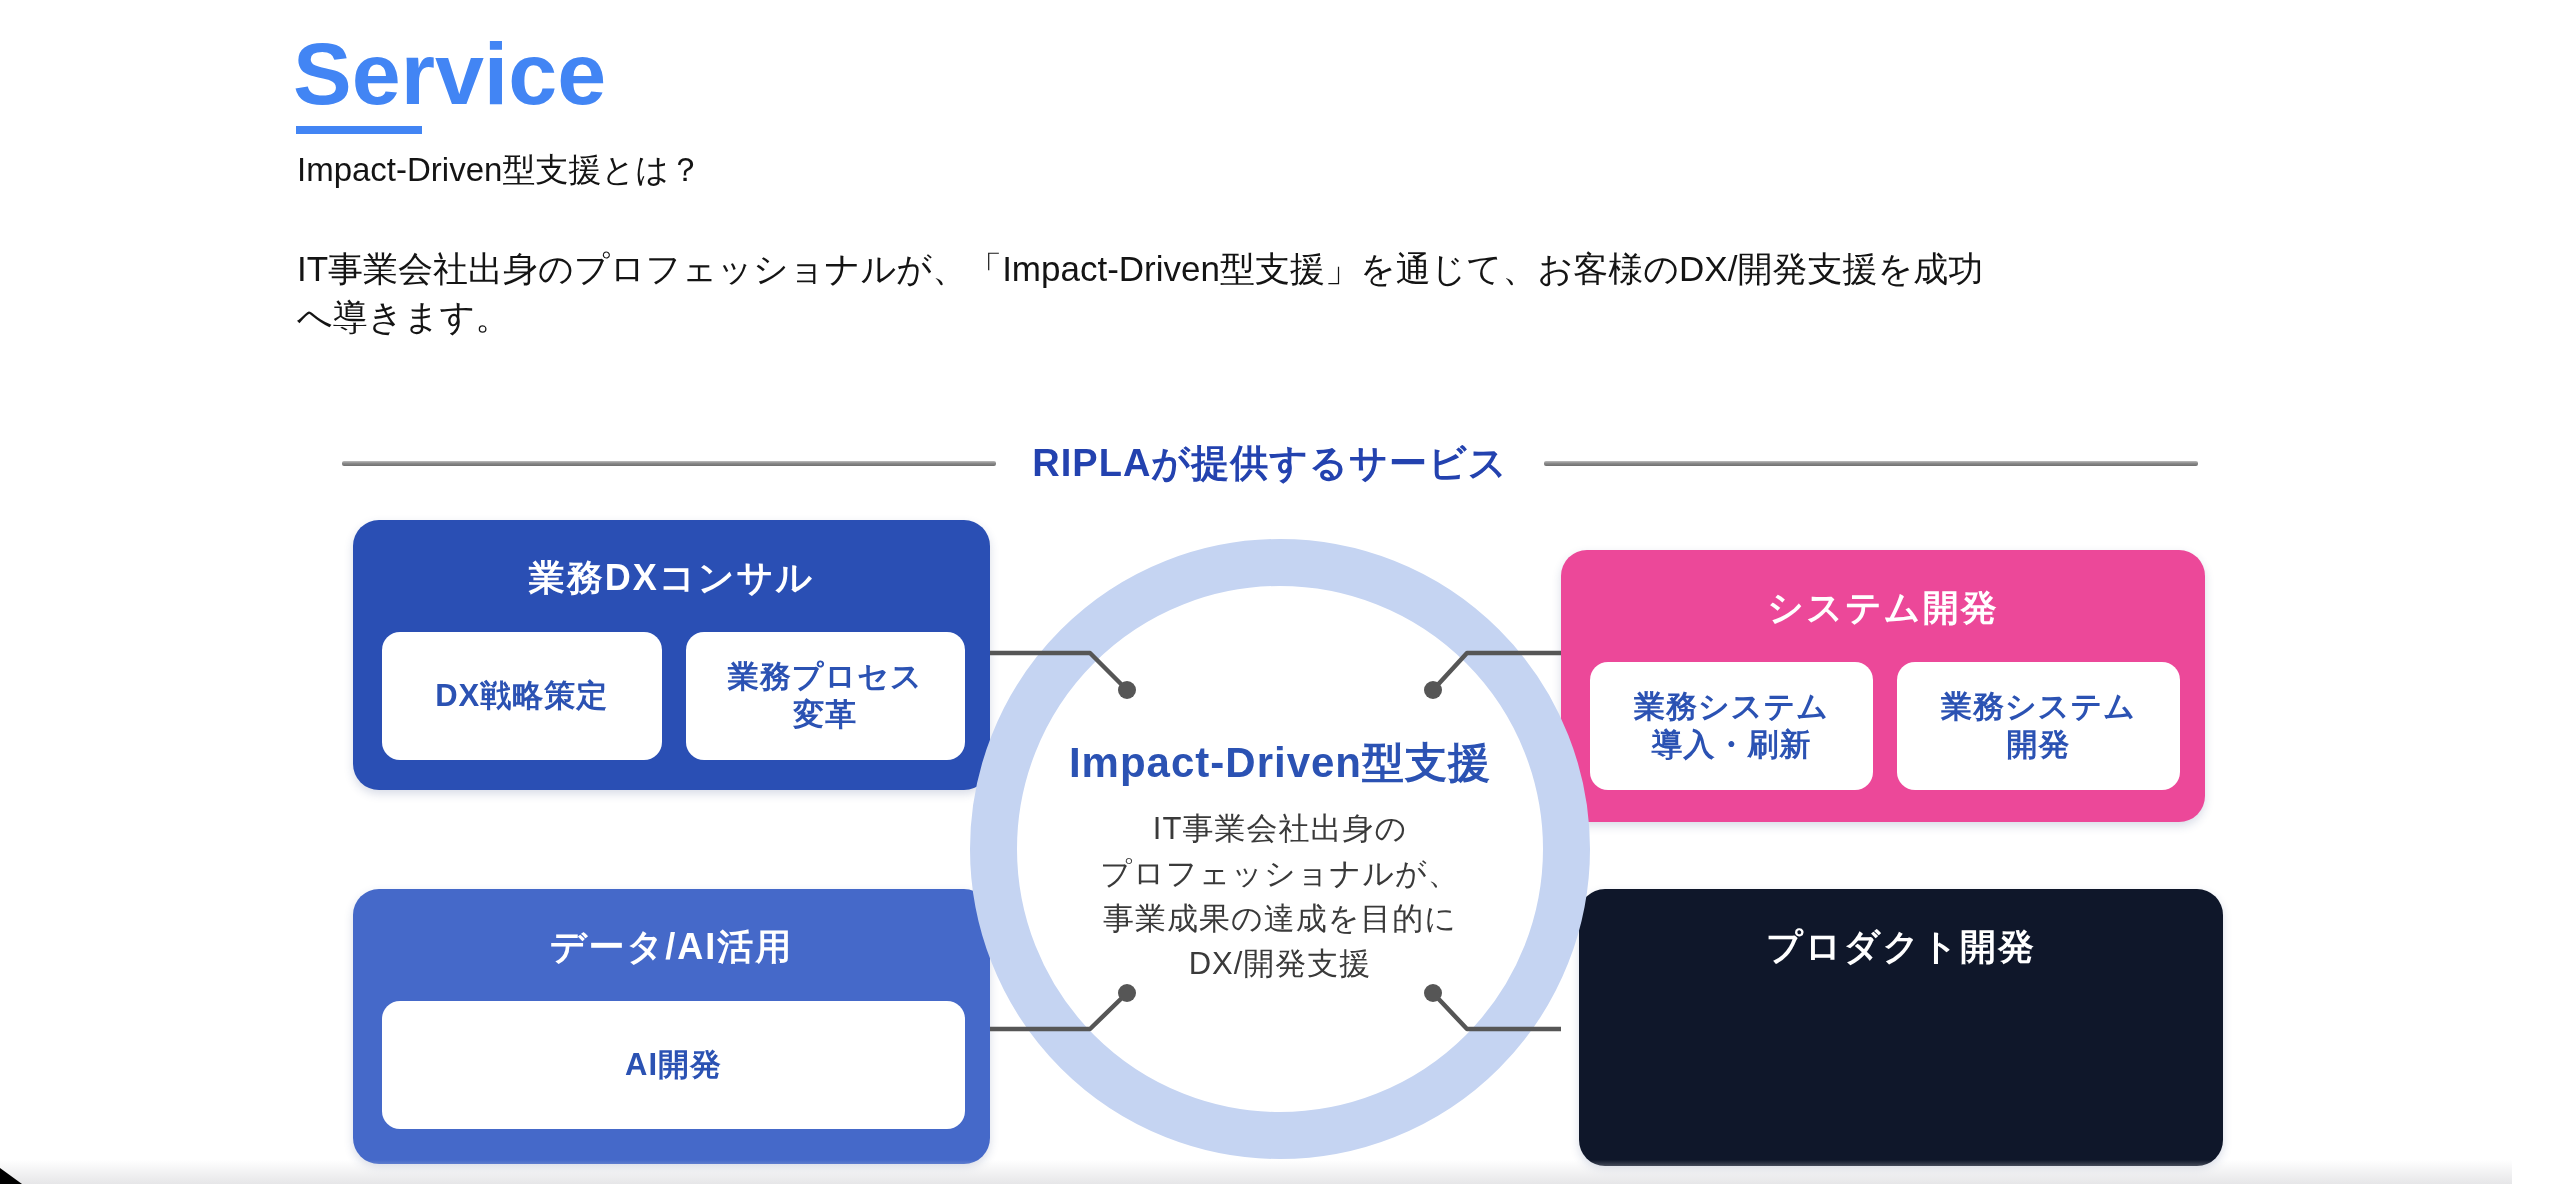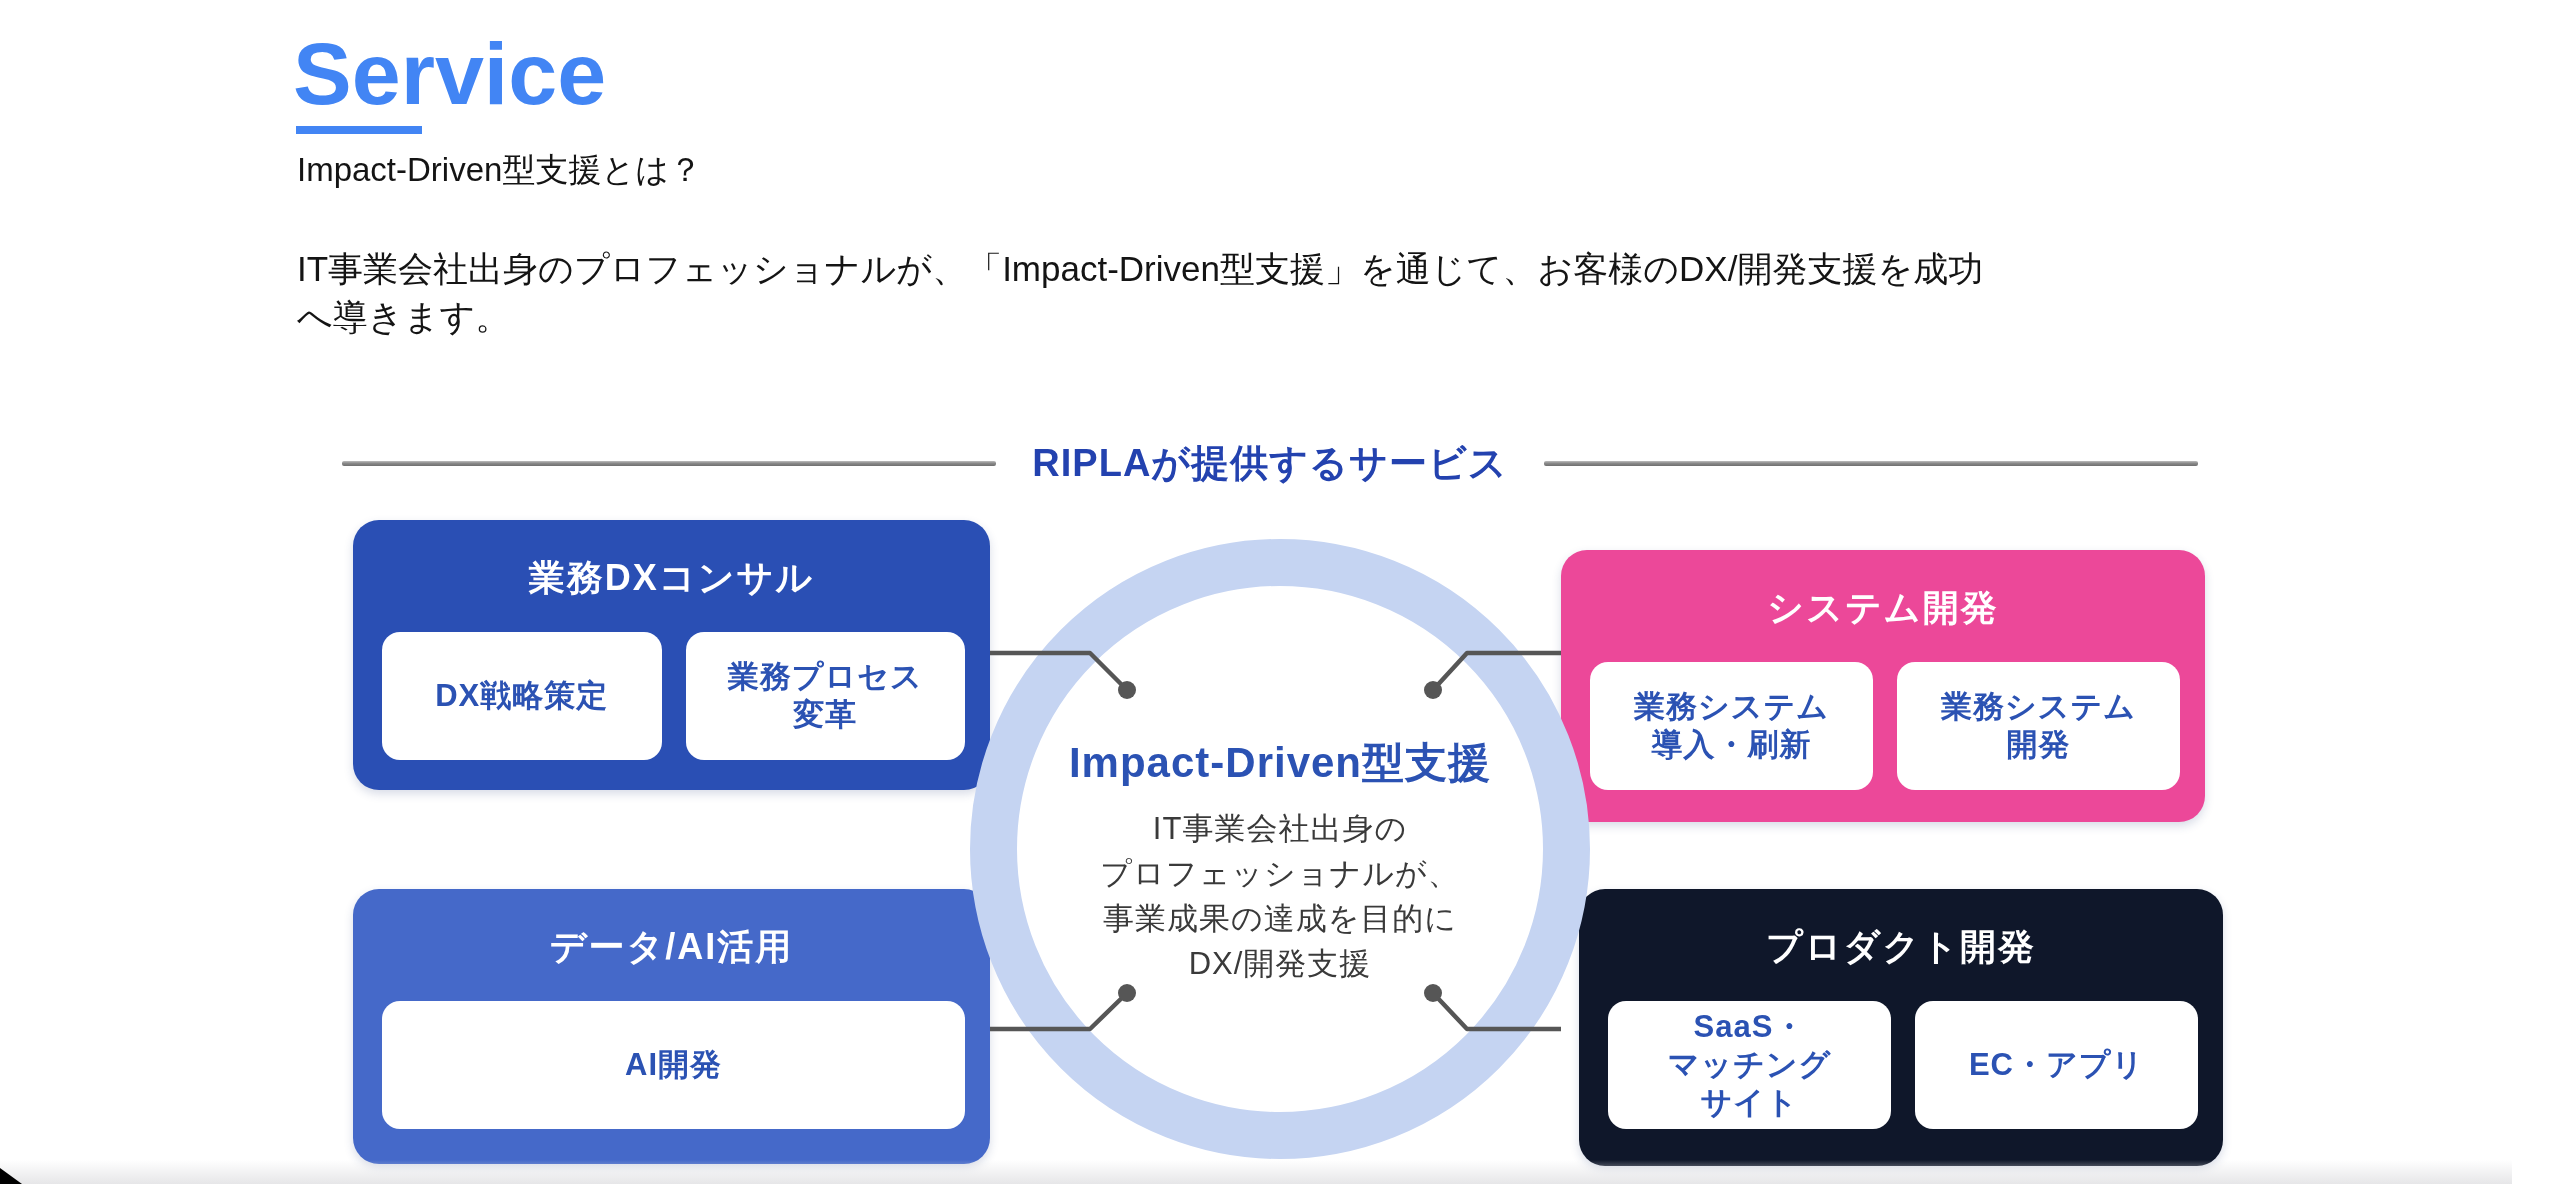--- a/index.html
+++ b/index.html
@@ -127,26 +127,20 @@
 
     <div class="quad quad-data">
       <div class="quad-title">データ/AI活用</div>
       <div class="quad-items">
         <div class="sub-box">AI開発</div>
       </div>
     </div>
 
     <div class="quad quad-product">
       <div class="quad-title">プロダクト開発</div>
-      <div class="quad-items">
-        <div class="sub-box">SaaS・
-マッチング
-サイト</div>
-        <div class="sub-box">EC・アプリ</div>
-      </div>
     </div>
 
     <div class="ring"></div>
 
     <svg class="connector-layer" viewBox="0 0 2556 1184" xmlns="http://www.w3.org/2000/svg">
       <g stroke="#565656" stroke-width="4.5" fill="none" stroke-linejoin="round">
         <polyline points="990,653 1090,653 1127,690"></polyline>
         <polyline points="1561,653 1467,653 1433,690"></polyline>
         <polyline points="990,1029 1090,1029 1127,993"></polyline>
         <polyline points="1561,1029 1467,1029 1433,993"></polyline>

